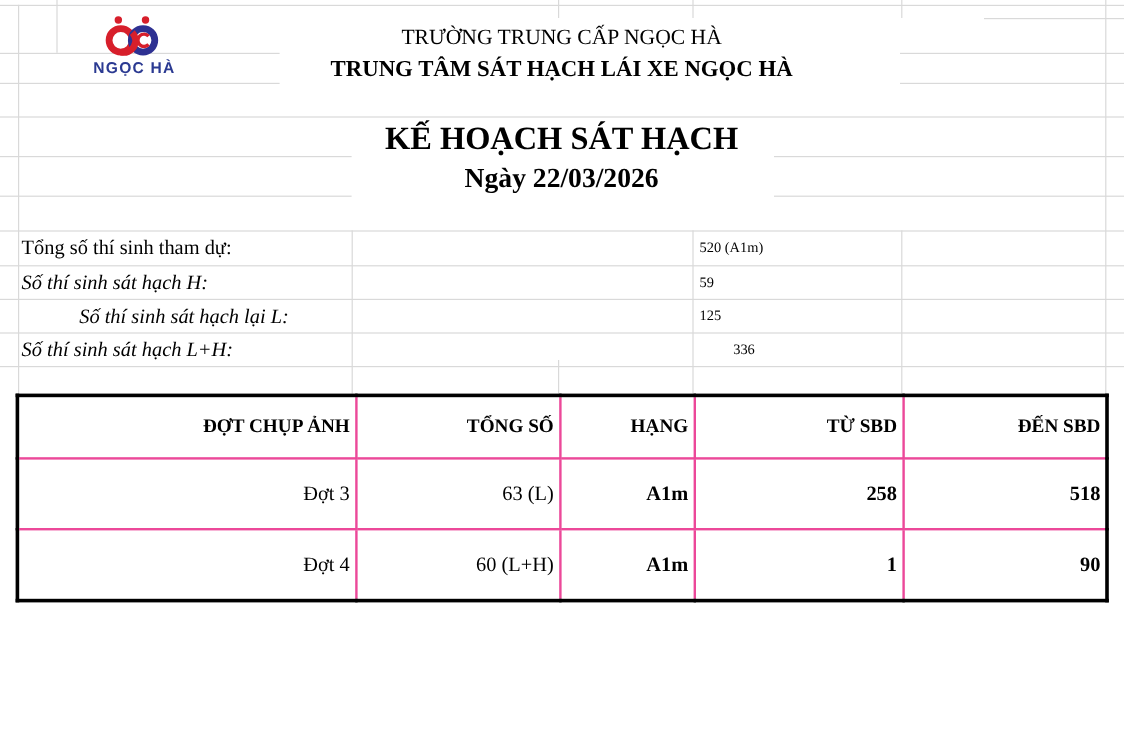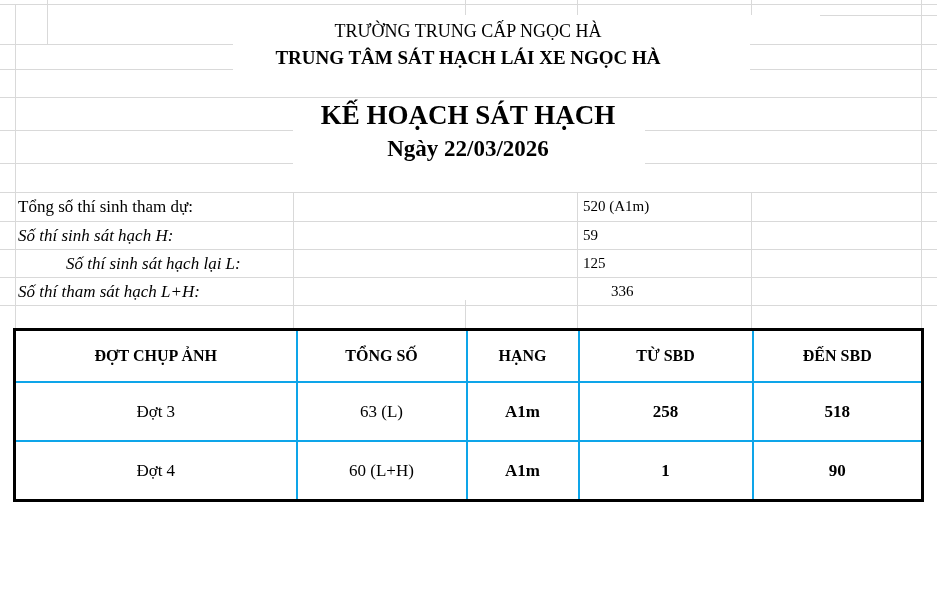--- a/index.html
+++ b/index.html
@@ -23,30 +23,30 @@
   
   .center-band{position:absolute;left:15px;width:906px;text-align:center;}
   .hdr1{top:18px;font-size:18px;line-height:26px;}
   .hdr2{top:44px;font-size:19px;line-height:27px;font-weight:bold;
         text-decoration-thickness:2px;text-underline-offset:3px;}
   .title1{top:98px;font-size:27px;line-height:34px;font-weight:bold;}
   .title2{top:132px;font-size:23px;line-height:34px;font-weight:bold;}
 
   
   .sum-label{position:absolute;left:18px;font-size:17px;line-height:29px;height:29px;}
-  .sum-value{position:absolute;left:583px;font-size:15px;line-height:29px;height:29px;}
+  .sum-value{position:absolute;left:583px;font-size:12px;line-height:29px;height:29px;}
   .italic{font-style:italic;}
 
   
   .plan-table{
     position:absolute;left:13px;top:328px;border-collapse:collapse;table-layout:fixed;
     border:3px solid #000;
   }
   .plan-table th,.plan-table td{
-    border:2px solid #0ea5e9;text-align:center;vertical-align:middle;padding:0 4px;
+    border:2px solid #ec4899;text-align:right;vertical-align:middle;padding:0 4px;
   }
   .plan-table th{font-size:16px;font-weight:bold;height:50px;}
   .plan-table td{font-size:17px;height:57px;}
   .plan-table td.bold{font-weight:bold;}
   .plan-table td.two-line{white-space:pre-line;font-size:16px;line-height:20px;}
 </style>
 </head>
 <body>
 
 <div class="screen">
@@ -73,35 +73,46 @@
     <div class="gl-v" style="left:293px;top:192px;height:136px;"></div>
     <div class="gl-v" style="left:465px;top:0;height:15px;"></div>
     <div class="gl-v" style="left:465px;top:300px;height:28px;"></div>
     <div class="gl-v" style="left:577px;top:0;height:15px;"></div>
     <div class="gl-v" style="left:577px;top:192px;height:136px;"></div>
     <div class="gl-v" style="left:751px;top:0;height:15px;"></div>
     <div class="gl-v" style="left:751px;top:192px;height:136px;"></div>
     <div class="gl-v" style="left:921px;top:0;height:328px;"></div>
   </div>
 
+  <div class="logo">
+    <svg width="66" height="35" viewBox="0 0 62 34">
+      <circle cx="20" cy="20" r="9.5" fill="none" stroke-width="5.5" stroke="#d71f2b"></circle>
+      <circle cx="38" cy="20" r="9.5" fill="none" stroke-width="5.5" stroke="#2e3192"></circle>
+      <path d="M 20 29.5 A 9.5 9.5 0 0 0 29.3 13.8" fill="none" stroke-width="5.5" stroke="#d71f2b"></path>
+      <path d="M 42.5 16.6 A 5 5 0 1 0 42.5 23.4" fill="none" stroke-width="2.8" stroke="#d71f2b"></path>
+      <circle cx="18" cy="3.5" r="3" fill="#d71f2b"></circle>
+      <circle cx="40" cy="3.5" r="3" fill="#d71f2b"></circle>
+    </svg>
+    <div class="logo-text">NGỌC HÀ</div>
+  </div>
 
   <div class="center-band hdr1">TRƯỜNG TRUNG CẤP NGỌC HÀ</div>
   <div class="center-band hdr2">TRUNG TÂM SÁT HẠCH LÁI XE NGỌC HÀ</div>
 
   <div class="center-band title1">KẾ HOẠCH SÁT HẠCH</div>
   <div class="center-band title2">Ngày 22/03/2026</div>
 
   <div>
     <div class="sum-label" style="top:192px;text-align:right;">Tổng số thí sinh tham dự:</div>
     <div class="sum-value" style="top:192px;">520 (A1m)</div>
     <div class="sum-label italic" style="top:221px;">Số thí sinh sát hạch H:</div>
     <div class="sum-value" style="top:221px;">59</div>
     <div class="sum-label italic" style="top:249px;margin-left:48px;">Số thí sinh sát hạch lại L:</div>
     <div class="sum-value" style="top:249px;">125</div>
-    <div class="sum-label italic" style="top:277px;">Số thí tham sát hạch L+H:</div>
+    <div class="sum-label italic" style="top:277px;">Số thí sinh sát hạch L+H:</div>
     <div class="sum-value" style="top:277px;margin-left:28px;">336</div>
   </div>
 
   <table class="plan-table">
     <colgroup>
       <col style="width:282px;">
         <col style="width:170px;">
         <col style="width:112px;">
       <col style="width:174px;">
         <col style="width:170px;">

